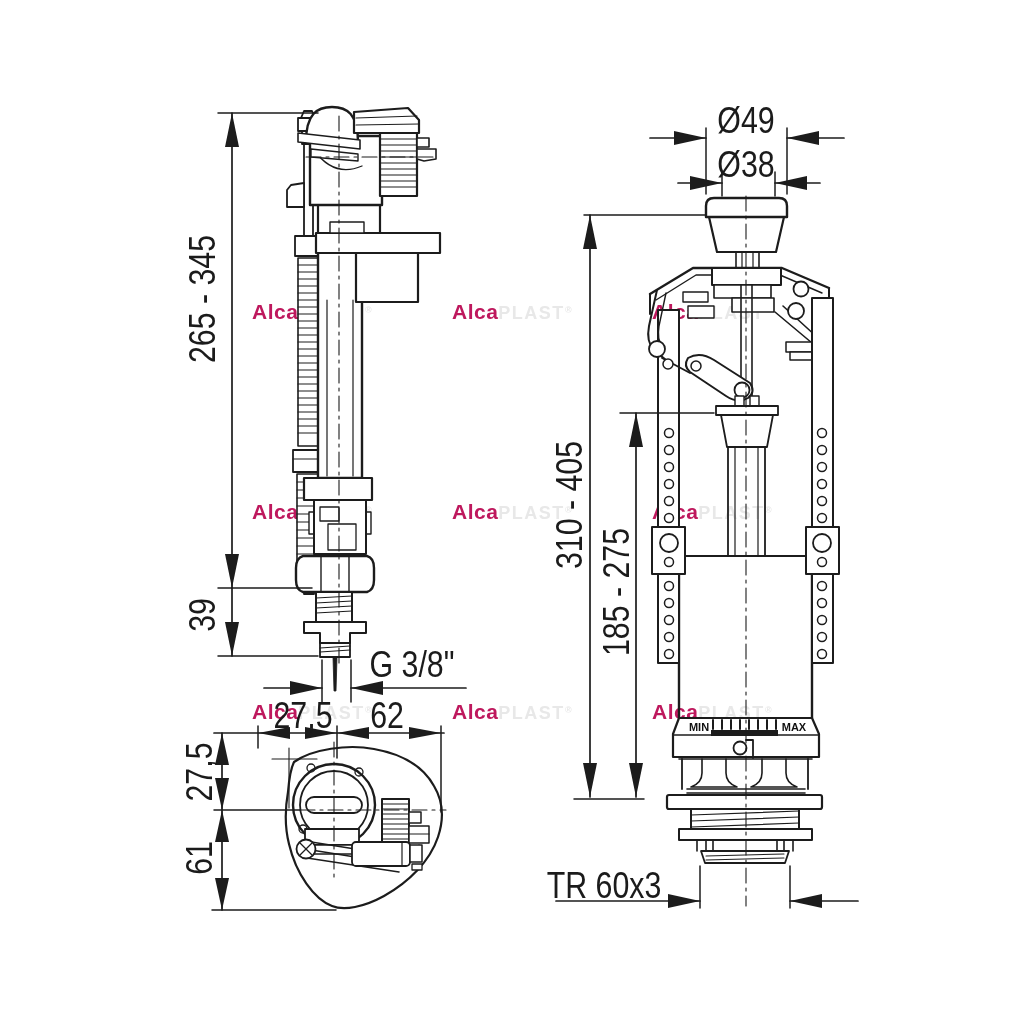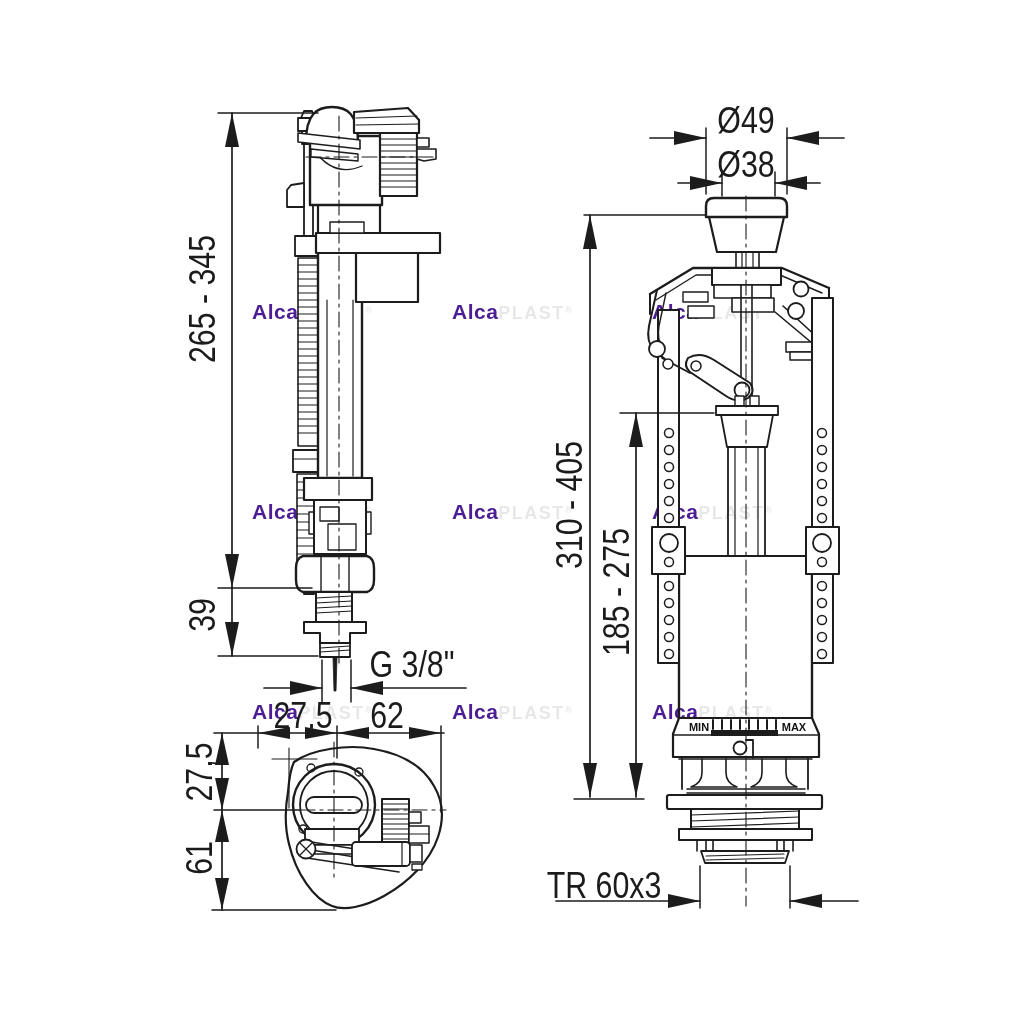--- a/index.html
+++ b/index.html
@@ -1,21 +1,21 @@
 <!DOCTYPE html>
 <html><head>
 <meta charset="utf-8">
 <style>
   html,body{margin:0;padding:0;background:#fff}
   .stage{position:relative;width:1024px;height:1024px;background:#ffffff;overflow:hidden;
          font-family:"Liberation Sans",sans-serif}
   
   .wm-layer{position:absolute;inset:0;z-index:0}
   .wm{position:absolute;white-space:nowrap}
-  .wm b{font:700 21px "Liberation Sans",sans-serif;color:#4c1d95;letter-spacing:.5px}
+  .wm b{font:700 21px "Liberation Sans",sans-serif;color:#be185d;letter-spacing:.5px}
   .wm em{font:700 18px "Liberation Sans",sans-serif;font-style:normal;color:#e8e8e8;letter-spacing:1.5px}
   .wm sup{font:700 9px "Liberation Sans",sans-serif;color:#e8e8e8}
   
   svg.draw{position:absolute;inset:0;z-index:1}
   
   .lbl{position:absolute;z-index:2;font-size:37px;color:#1b1b1b;white-space:nowrap;
        transform:translate(-50%,-50%) scale(.82,1)}
   .lbl.rot{transform:translate(-50%,-50%) rotate(-90deg) scale(.82,1)}
 </style>
 </head>

